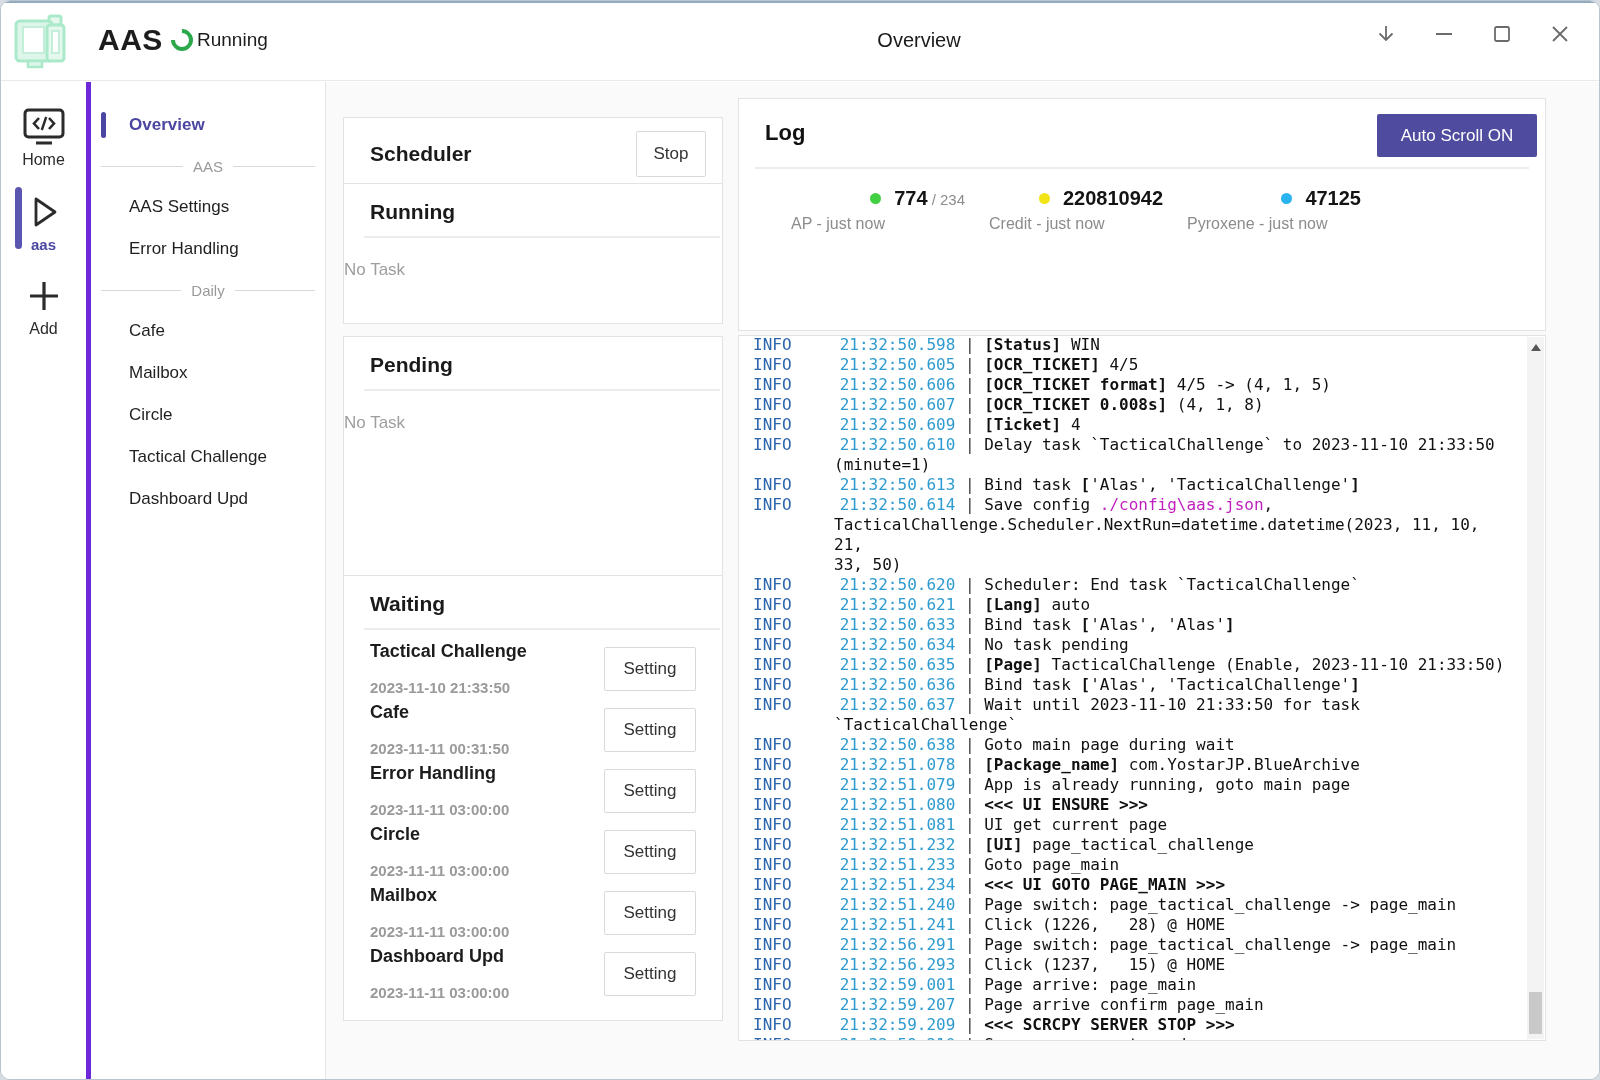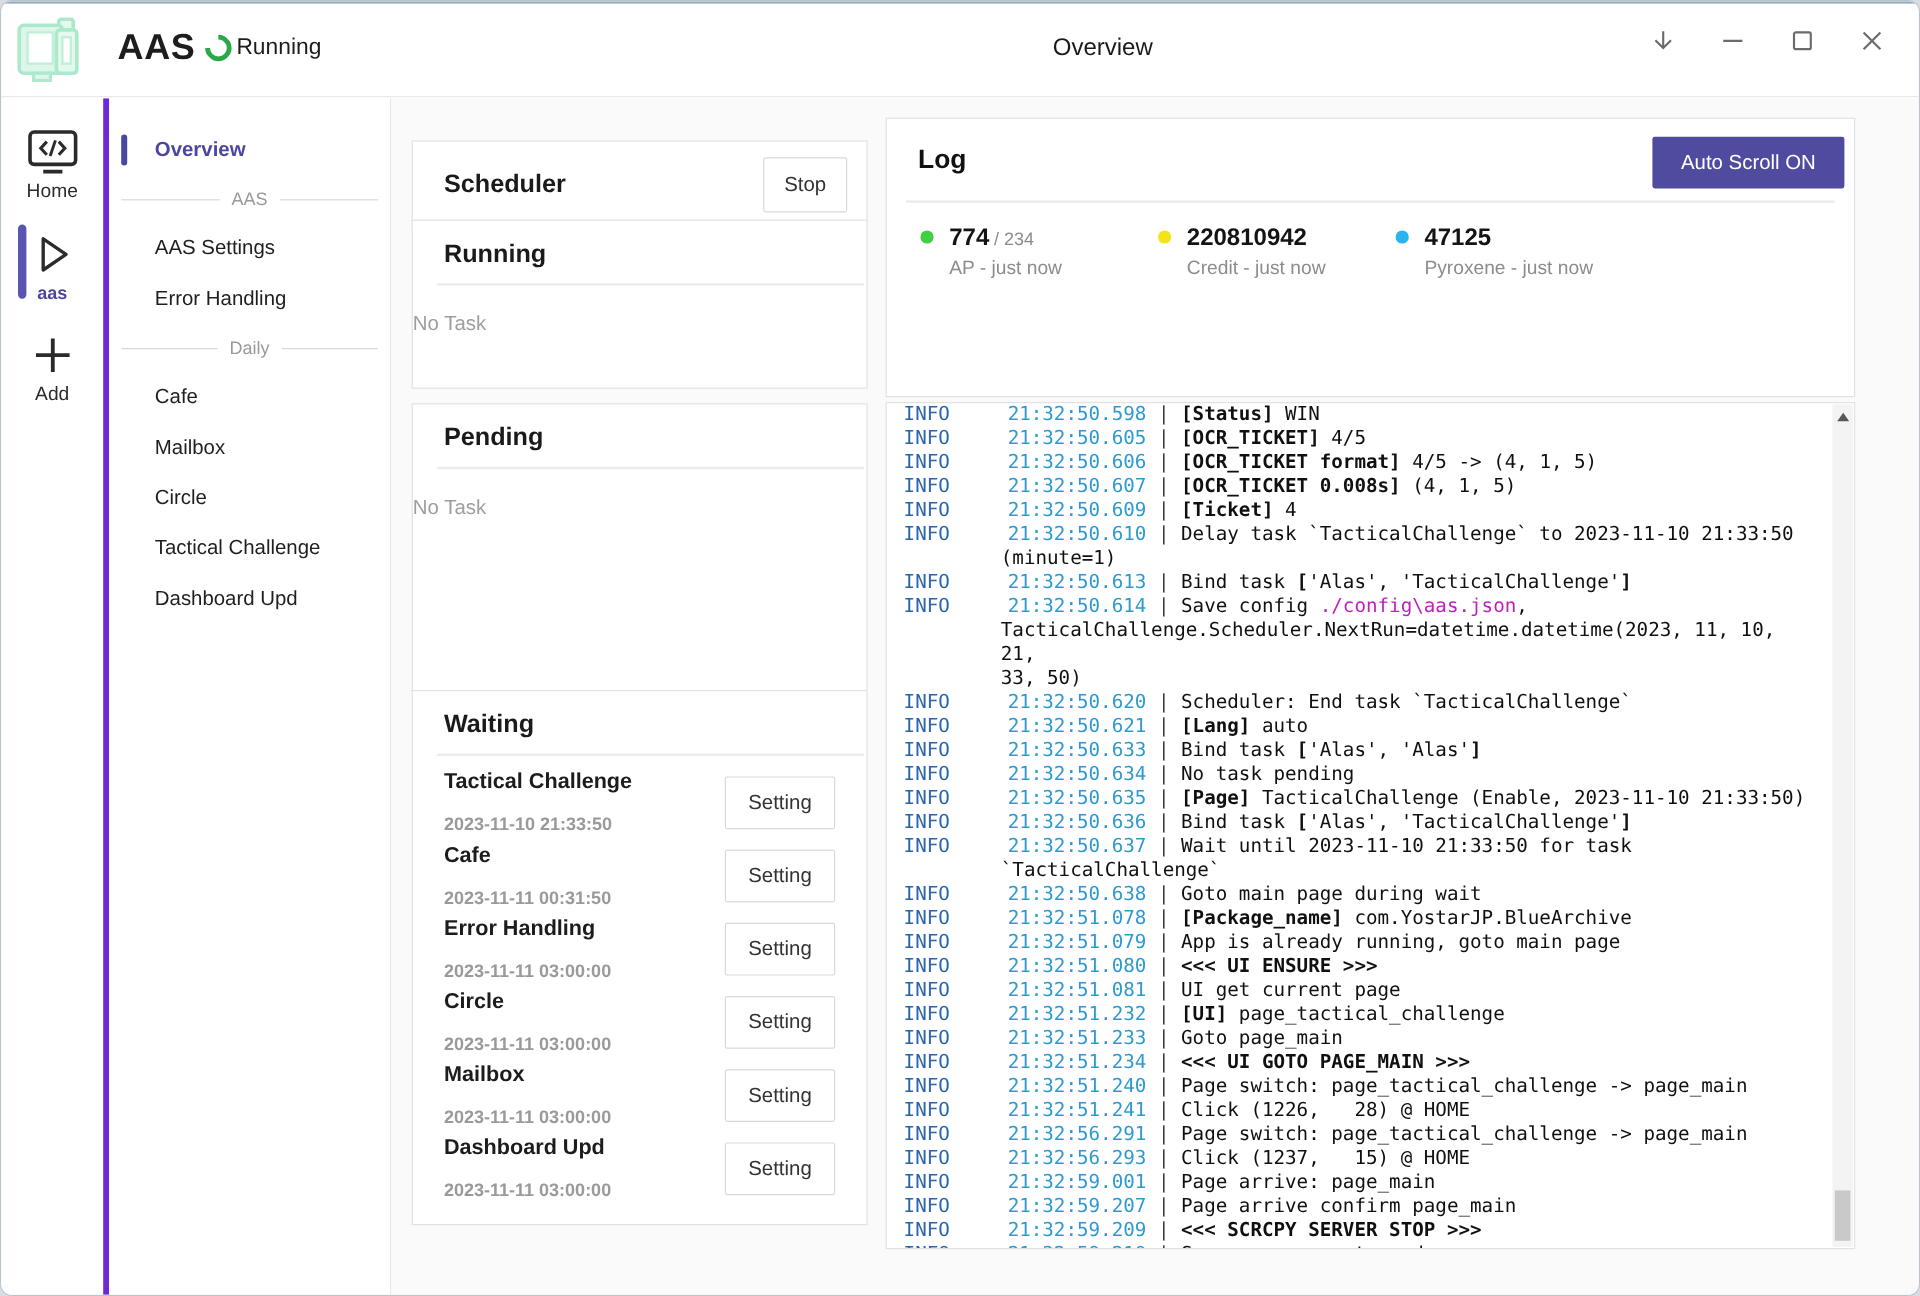--- a/index.html
+++ b/index.html
@@ -59,21 +59,21 @@
 
   
   .log-card { left:412px; top:16px; width:808px; height:233px; }
   .log-head { position:relative; height:68px; display:flex; align-items:center; padding-left:26px; }
   .log-title { font-size:22px; font-weight:700; color:#111; }
   .autoscroll-btn { position:absolute; right:8px; top:15px; width:160px; height:43px; background:#4f4b9e; color:#fff;
                     font-size:17px; border:none; border-radius:2px; font-family:"Liberation Sans",sans-serif; cursor:default; }
   .log-divider { height:2px; background:#ececec; margin:0 16px; }
   .stats { display:flex; padding-left:28px; margin-top:18px; }
   .stat { width:198px; }
-  .stat-top { display:flex; align-items:baseline; gap:13px; }
+  .stat-top { display:flex; align-items:baseline; gap:13px;justify-content:flex-end; }
   .dot { width:11px; height:11px; border-radius:50%; position:relative; top:-1px; }
   .stat-val { font-size:20px; font-weight:700; color:#141414; }
   .stat-suffix { font-size:15px; color:#8c8c8c; margin-left:4px; font-weight:400; }
   .stat-label { margin-left:24px; margin-top:5px; color:#8c8c8c; font-size:16px; }
 
   .console-card { left:412px; top:253px; width:808px; height:706px; overflow:hidden; }
   .log-body { padding:8px 26px 0 14px; margin-top:-9px; }
   .entry { font-family:"DejaVu Sans Mono", monospace; font-size:16px; line-height:20px; color:#101010;
            white-space:pre-wrap; padding-left:81px; text-indent:-81px; width:758px; }
   .lvl  { color:#2a64ab; }
@@ -283,21 +283,21 @@
             <div class="stat-label">Pyroxene - just now</div>
           </div>
         </div>
     </div>
 
     <div class="card console-card">
       <div class="log-body">
           <div class="entry"><span class="lvl">INFO</span><span class="ltime">     21:32:50.598 </span><span class="lsep">| </span><span class="lb">[Status]</span><span> WIN</span></div>
           <div class="entry"><span class="lvl">INFO</span><span class="ltime">     21:32:50.605 </span><span class="lsep">| </span><span class="lb">[OCR_TICKET]</span><span> 4/5</span></div>
           <div class="entry"><span class="lvl">INFO</span><span class="ltime">     21:32:50.606 </span><span class="lsep">| </span><span class="lb">[OCR_TICKET format]</span><span> 4/5 -&gt; (4, 1, 5)</span></div>
-          <div class="entry"><span class="lvl">INFO</span><span class="ltime">     21:32:50.607 </span><span class="lsep">| </span><span class="lb">[OCR_TICKET 0.008s]</span><span> (4, 1, 5)</span></div>
+          <div class="entry"><span class="lvl">INFO</span><span class="ltime">     21:32:50.607 </span><span class="lsep">| </span><span class="lb">[OCR_TICKET 0.008s]</span><span> (4, 1, 8)</span></div>
           <div class="entry"><span class="lvl">INFO</span><span class="ltime">     21:32:50.609 </span><span class="lsep">| </span><span class="lb">[Ticket]</span><span> 4</span></div>
           <div class="entry"><span class="lvl">INFO</span><span class="ltime">     21:32:50.610 </span><span class="lsep">| </span><span>Delay task `TacticalChallenge` to 2023-11-10 21:33:50
 (minute=1)</span></div>
           <div class="entry"><span class="lvl">INFO</span><span class="ltime">     21:32:50.613 </span><span class="lsep">| </span><span>Bind task </span><span class="lb">[</span><span>'Alas', 'TacticalChallenge'</span><span class="lb">]</span></div>
           <div class="entry"><span class="lvl">INFO</span><span class="ltime">     21:32:50.614 </span><span class="lsep">| </span><span>Save config </span><span class="lp">./config\aas.json</span><span>,
 TacticalChallenge.Scheduler.NextRun=datetime.datetime(2023, 11, 10, 21,
 33, 50)</span></div>
           <div class="entry"><span class="lvl">INFO</span><span class="ltime">     21:32:50.620 </span><span class="lsep">| </span><span>Scheduler: End task `TacticalChallenge`</span></div>
           <div class="entry"><span class="lvl">INFO</span><span class="ltime">     21:32:50.621 </span><span class="lsep">| </span><span class="lb">[Lang]</span><span> auto</span></div>
           <div class="entry"><span class="lvl">INFO</span><span class="ltime">     21:32:50.633 </span><span class="lsep">| </span><span>Bind task </span><span class="lb">[</span><span>'Alas', 'Alas'</span><span class="lb">]</span></div>

